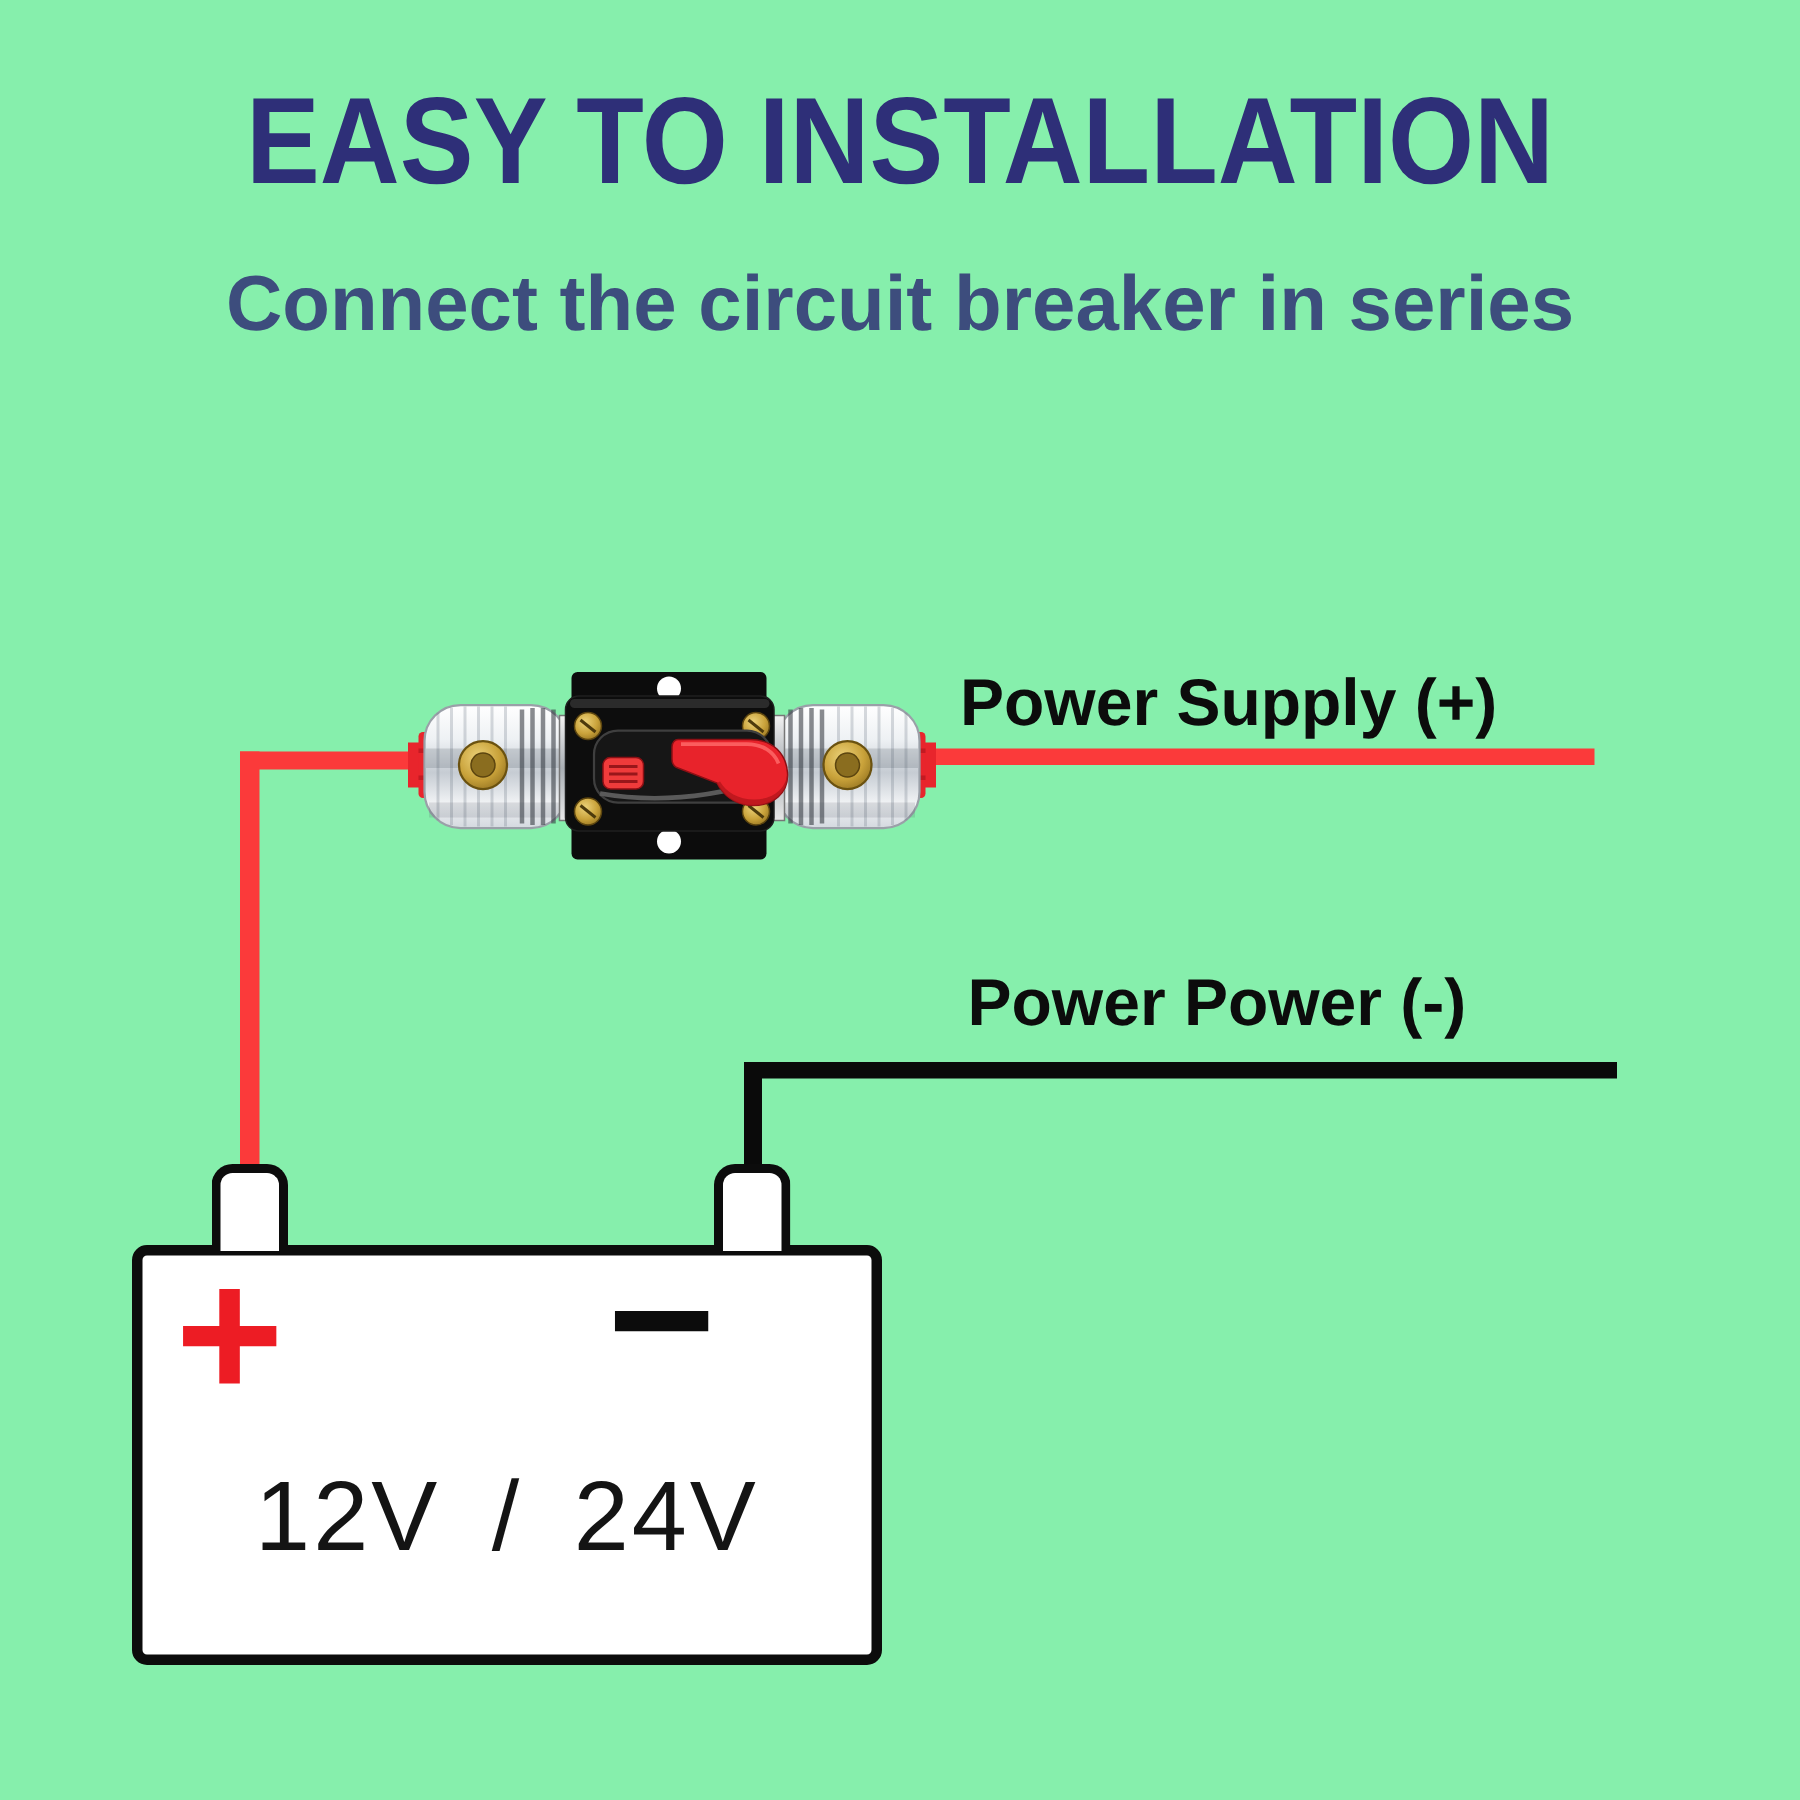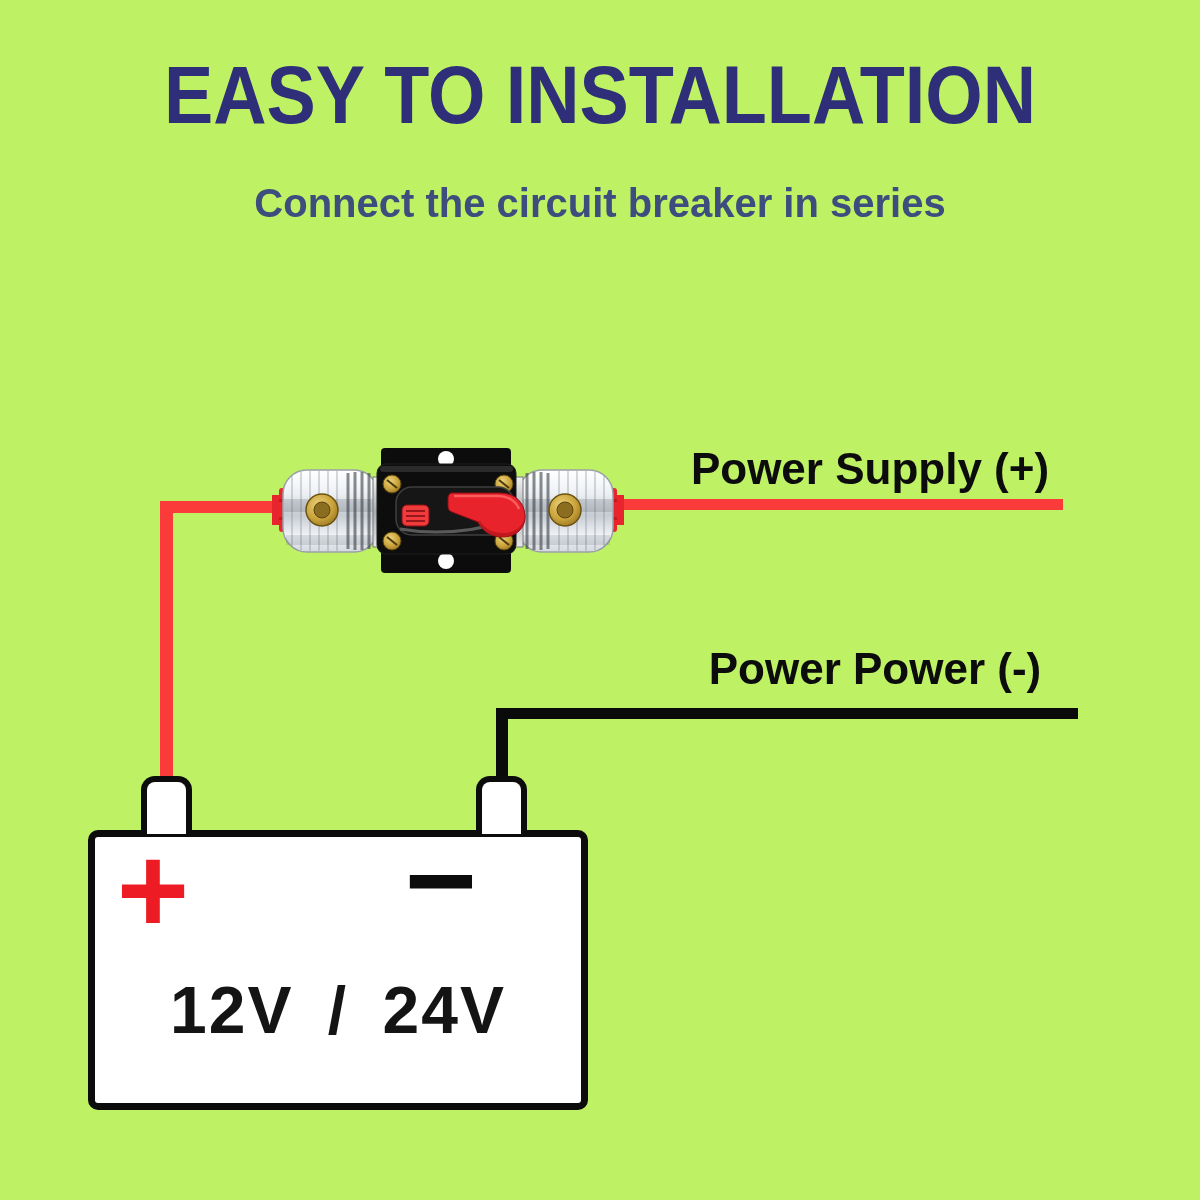--- a/index.html
+++ b/index.html
@@ -1,44 +1,44 @@
 <!DOCTYPE html>
 <html><head>
 <meta charset="utf-8">
 <style>
   html,body{margin:0;padding:0;background:#fff;}
   #canvas{
-    position:relative;width:1200px;height:1200px;background:#bef264;
+    position:relative;width:1200px;height:1200px;background:#86efac;
     overflow:hidden;font-family:"Liberation Sans",sans-serif;
   }
   
   .title{
     position:absolute;left:0;top:48px;width:1200px;text-align:center;
     font-size:82px;font-weight:bold;letter-spacing:0px;
     transform:scaleX(0.9);transform-origin:center;
     color:#2e2f78;white-space:nowrap;
   }
   .subtitle{
     position:absolute;left:0;top:172px;width:1200px;text-align:center;
-    font-size:40px;font-weight:bold;line-height:62px;color:#3d4d7d;
+    font-size:52px;font-weight:bold;line-height:62px;color:#3d4d7d;
   }
   
   .wire{position:absolute;z-index:1;}
   .wire.red{background:#fb3a3a;}
   .wire.black{background:#0a0a0a;}
   #wire-pos-left-h{left:160px;top:501px;width:132px;height:12px;}
   #wire-pos-left-v{left:160px;top:501px;width:13px;height:276px;}
   #wire-pos-right{left:600px;top:499px;width:463px;height:11px;}
   #wire-neg-h{left:496px;top:708px;width:582px;height:11px;}
   #wire-neg-v{left:496px;top:708px;width:12px;height:69px;}
   
   #breaker{position:absolute;left:270px;top:437px;width:356px;height:178px;z-index:2;}
   
   .ps-label{
-    position:absolute;z-index:3;width:460px;text-align:center;
+    position:absolute;z-index:3;width:460px;text-align:left;
     font-size:44px;font-weight:bold;color:#0c0c0c;white-space:nowrap;
   }
   #ps-pos{left:640px;top:444px;}
   #ps-neg{left:645px;top:644px;}
   
   #battery-box{
     position:absolute;left:88px;top:830px;width:500px;height:280px;
     border:7px solid #0c0c0c;border-radius:10px;background:#fff;
     box-sizing:border-box;z-index:2;
   }
@@ -50,21 +50,21 @@
   #terminal-pos{left:141px;top:776px;}
   #terminal-neg{left:476px;top:776px;}
   .polarity{
     position:absolute;z-index:4;width:130px;height:130px;text-align:center;
     font-weight:bold;font-size:124px;line-height:124px;
   }
   #plus-sym{left:88px;top:828px;color:#ed1c24;}
   #minus-sym{left:376px;top:818px;color:#0c0c0c;}
   #voltage{
     position:absolute;left:88px;top:972px;width:500px;z-index:4;
-    text-align:center;font-size:66px;font-weight:bold;color:#141414;
+    text-align:center;font-size:66px;font-weight:normal;color:#141414;
     letter-spacing:2px;word-spacing:14px;white-space:nowrap;
   }
 </style>
 </head>
 <body>
 
 <div id="canvas">
 
   <div class="title">EASY TO INSTALLATION</div>
   <div class="subtitle">

